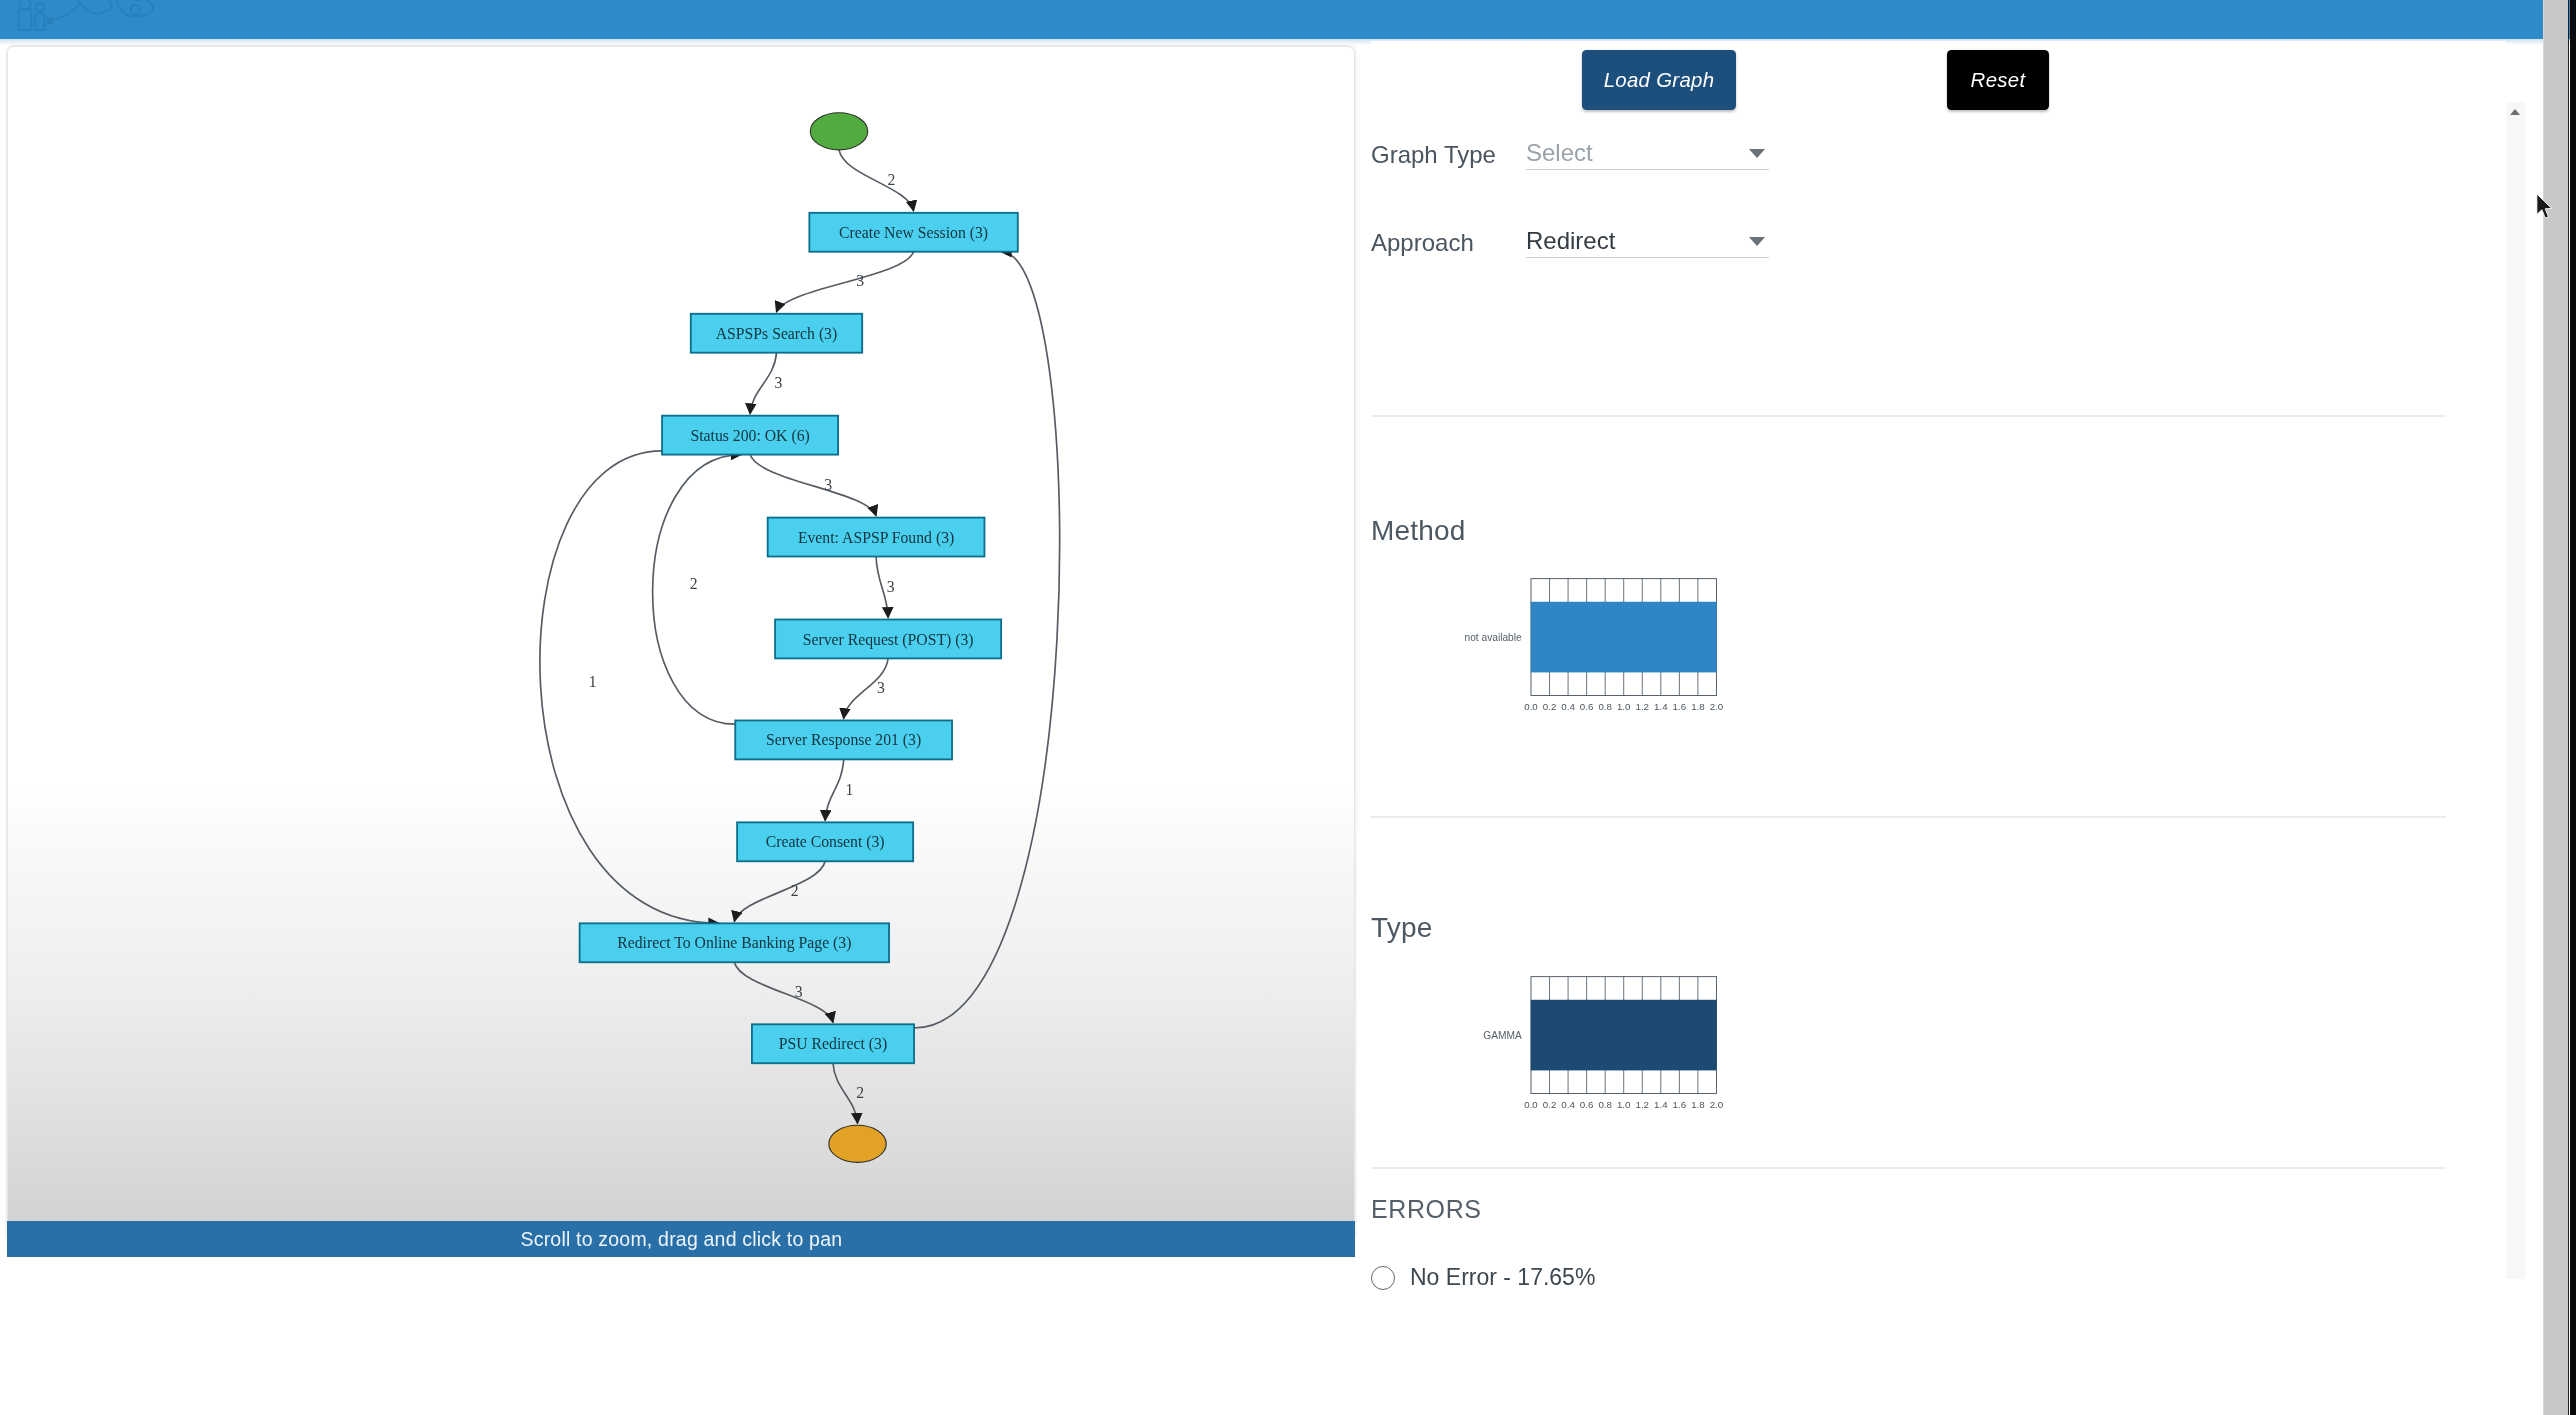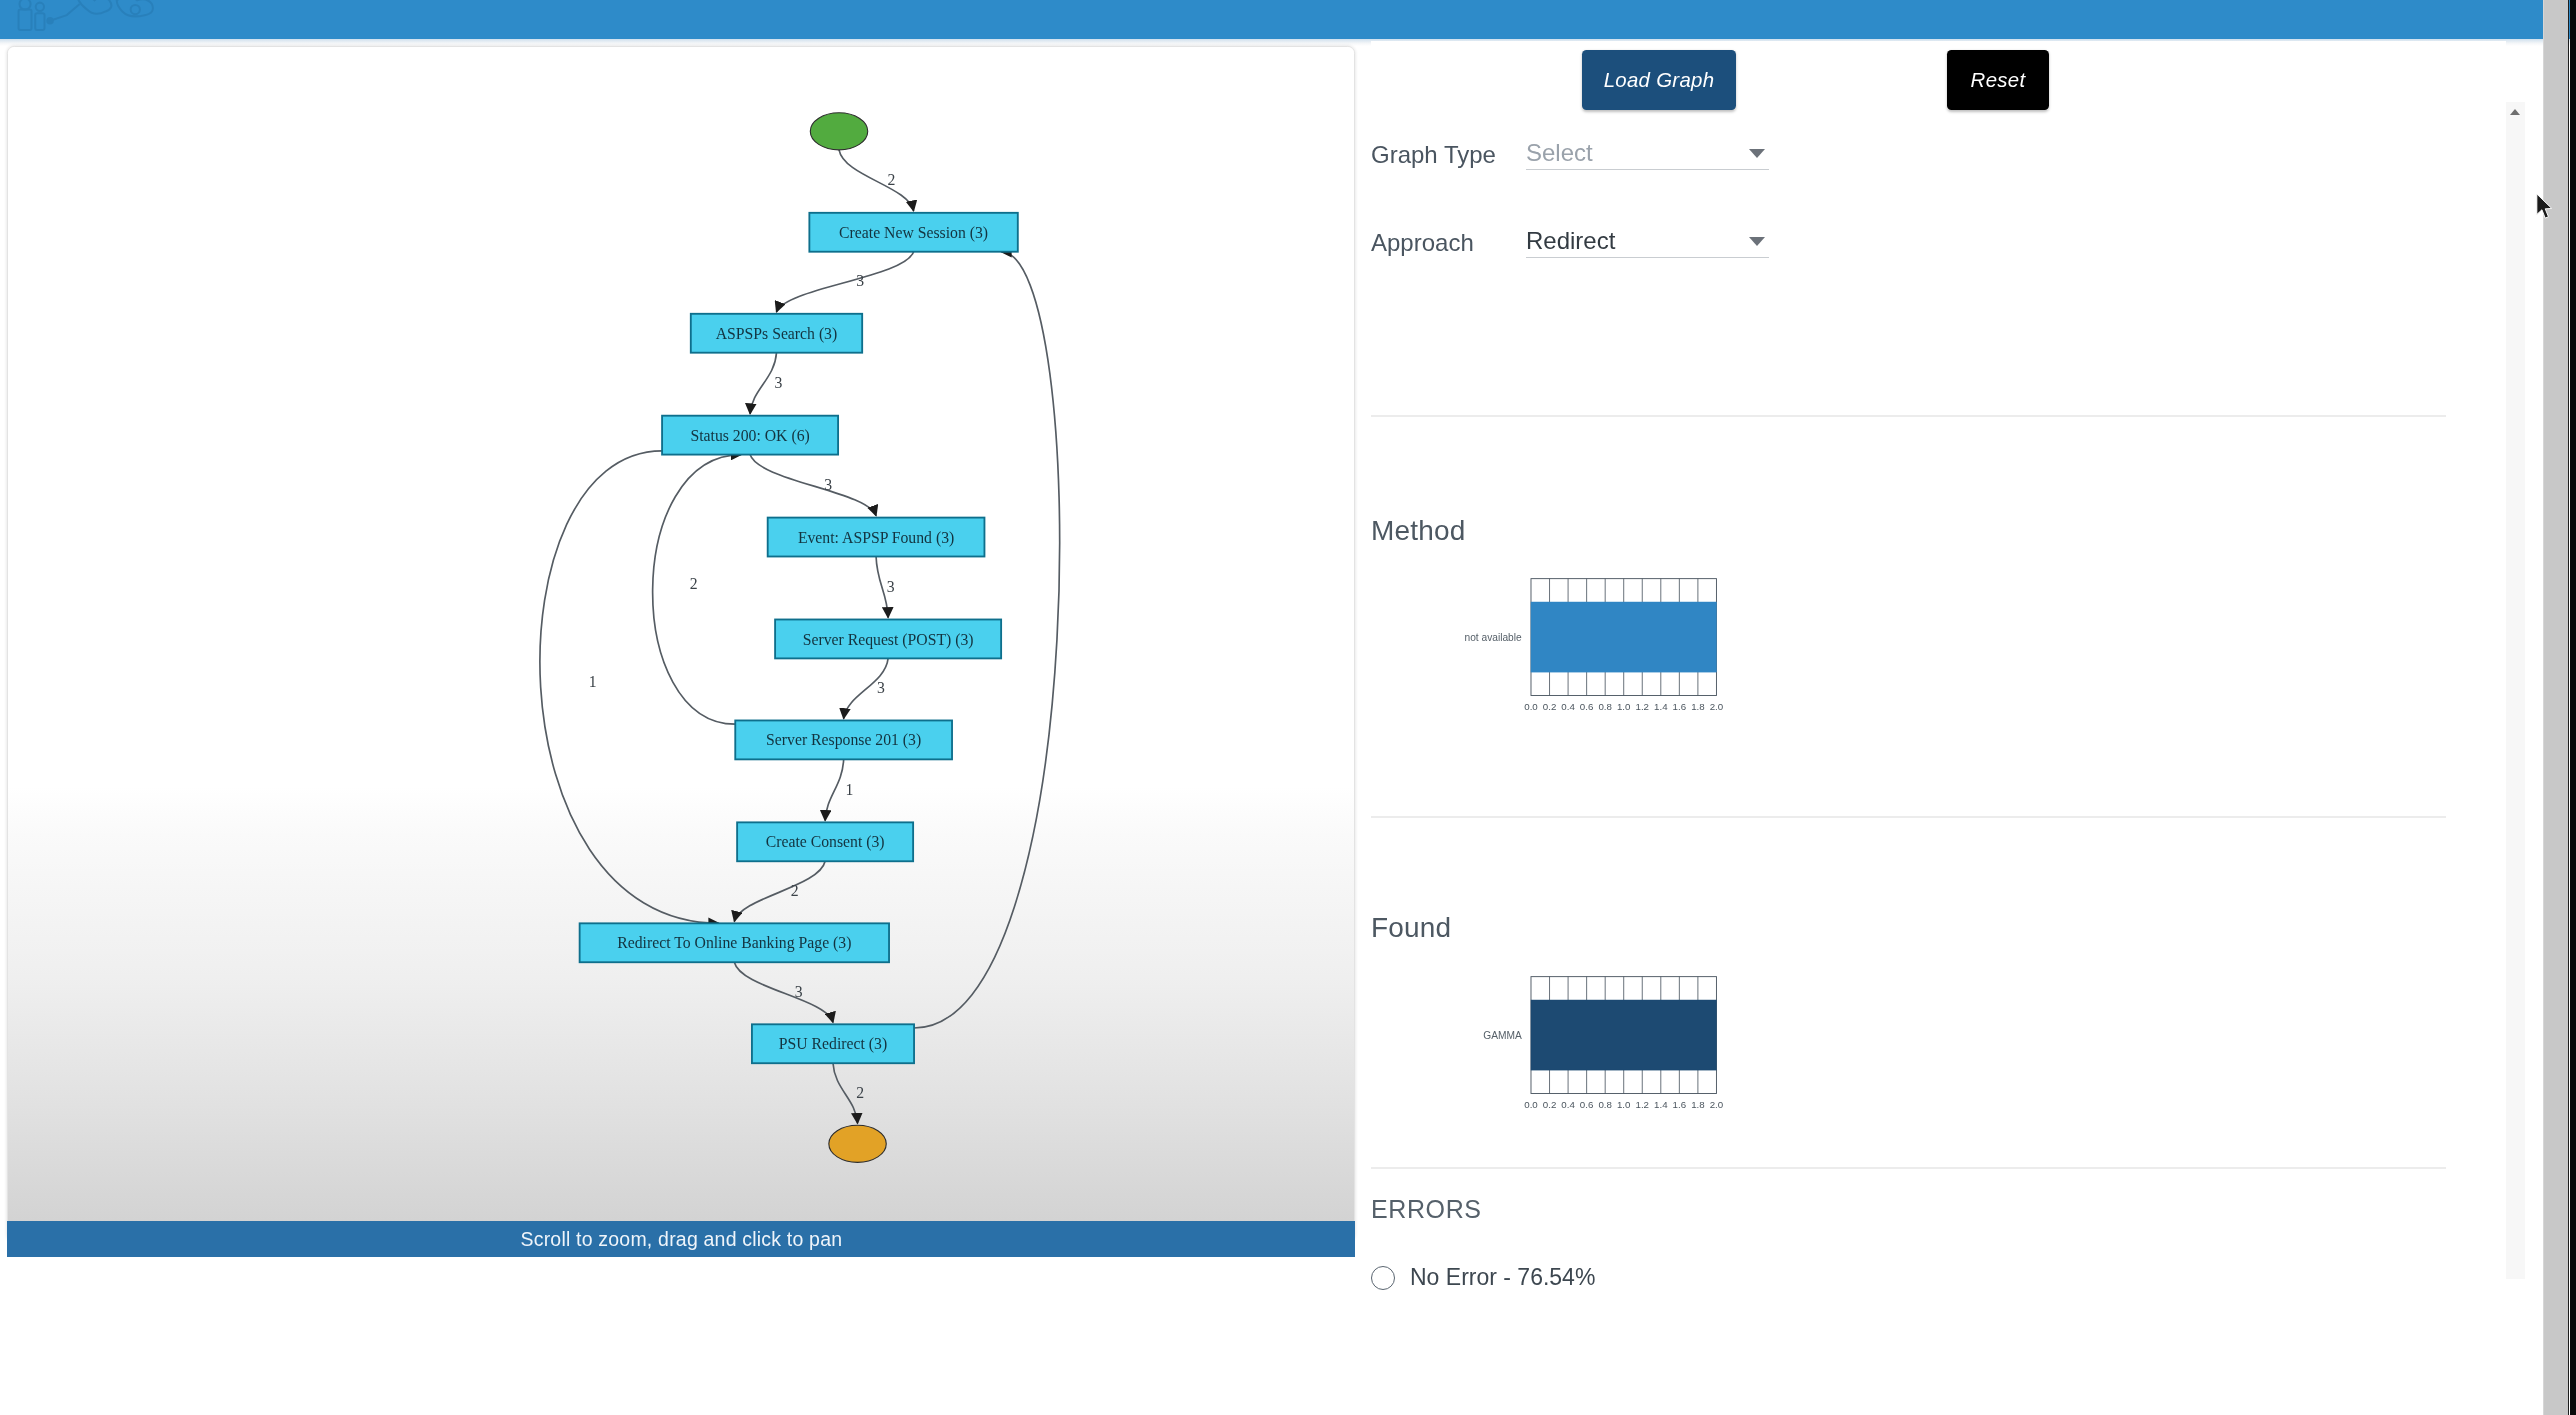--- a/index.html
+++ b/index.html
@@ -360,21 +360,21 @@
       <text x="212" y="147" text-anchor="middle" font-size="10.5" font-family="Liberation Sans, sans-serif" fill="#4c565f">1.0</text>
       <text x="232" y="147" text-anchor="middle" font-size="10.5" font-family="Liberation Sans, sans-serif" fill="#4c565f">1.2</text>
       <text x="252" y="147" text-anchor="middle" font-size="10.5" font-family="Liberation Sans, sans-serif" fill="#4c565f">1.4</text>
       <text x="272" y="147" text-anchor="middle" font-size="10.5" font-family="Liberation Sans, sans-serif" fill="#4c565f">1.6</text>
       <text x="292" y="147" text-anchor="middle" font-size="10.5" font-family="Liberation Sans, sans-serif" fill="#4c565f">1.8</text>
       <text x="312" y="147" text-anchor="middle" font-size="10.5" font-family="Liberation Sans, sans-serif" fill="#4c565f">2.0</text>
     </svg>
 
   <div class="divider" style="top:775px"></div>
 
-  <div class="section-title" style="left:0; top:871px">Found</div>
+  <div class="section-title" style="left:0; top:871px">Type</div>
 
   <svg class="mini-chart" id="banks-chart" style="left:56px; top:931px" width="297" height="153" viewBox="0 0 320 165">
       <rect x="112" y="5" width="200" height="126" fill="#ffffff" stroke="#4a5560" stroke-width="1"></rect>
       <line x1="132" y1="5" x2="132" y2="131" stroke="#4a5560" stroke-width="0.9"></line>
       <line x1="152" y1="5" x2="152" y2="131" stroke="#4a5560" stroke-width="0.9"></line>
       <line x1="172" y1="5" x2="172" y2="131" stroke="#4a5560" stroke-width="0.9"></line>
       <line x1="192" y1="5" x2="192" y2="131" stroke="#4a5560" stroke-width="0.9"></line>
       <line x1="212" y1="5" x2="212" y2="131" stroke="#4a5560" stroke-width="0.9"></line>
       <line x1="232" y1="5" x2="232" y2="131" stroke="#4a5560" stroke-width="0.9"></line>
       <line x1="252" y1="5" x2="252" y2="131" stroke="#4a5560" stroke-width="0.9"></line>
@@ -394,21 +394,21 @@
       <text x="292" y="147" text-anchor="middle" font-size="10.5" font-family="Liberation Sans, sans-serif" fill="#4c565f">1.8</text>
       <text x="312" y="147" text-anchor="middle" font-size="10.5" font-family="Liberation Sans, sans-serif" fill="#4c565f">2.0</text>
     </svg>
 
   <div class="divider" style="top:1126px"></div>
 
   <div id="errors-heading">ERRORS</div>
 
   <div id="error-item">
     <div id="error-radio"></div>
-    <div id="error-label">No Error - 76.54%</div>
+    <div id="error-label">No Error - 17.65%</div>
   </div>
 </div>
 
 <div id="bottom-white"></div>
 <div id="scroll-track"></div>
 <div id="scroll-up-arrow"></div>
 <div id="right-edge-strip"></div>
 <div id="far-right-black"></div>
 
 <svg id="cursor" viewBox="0 0 22 30">

